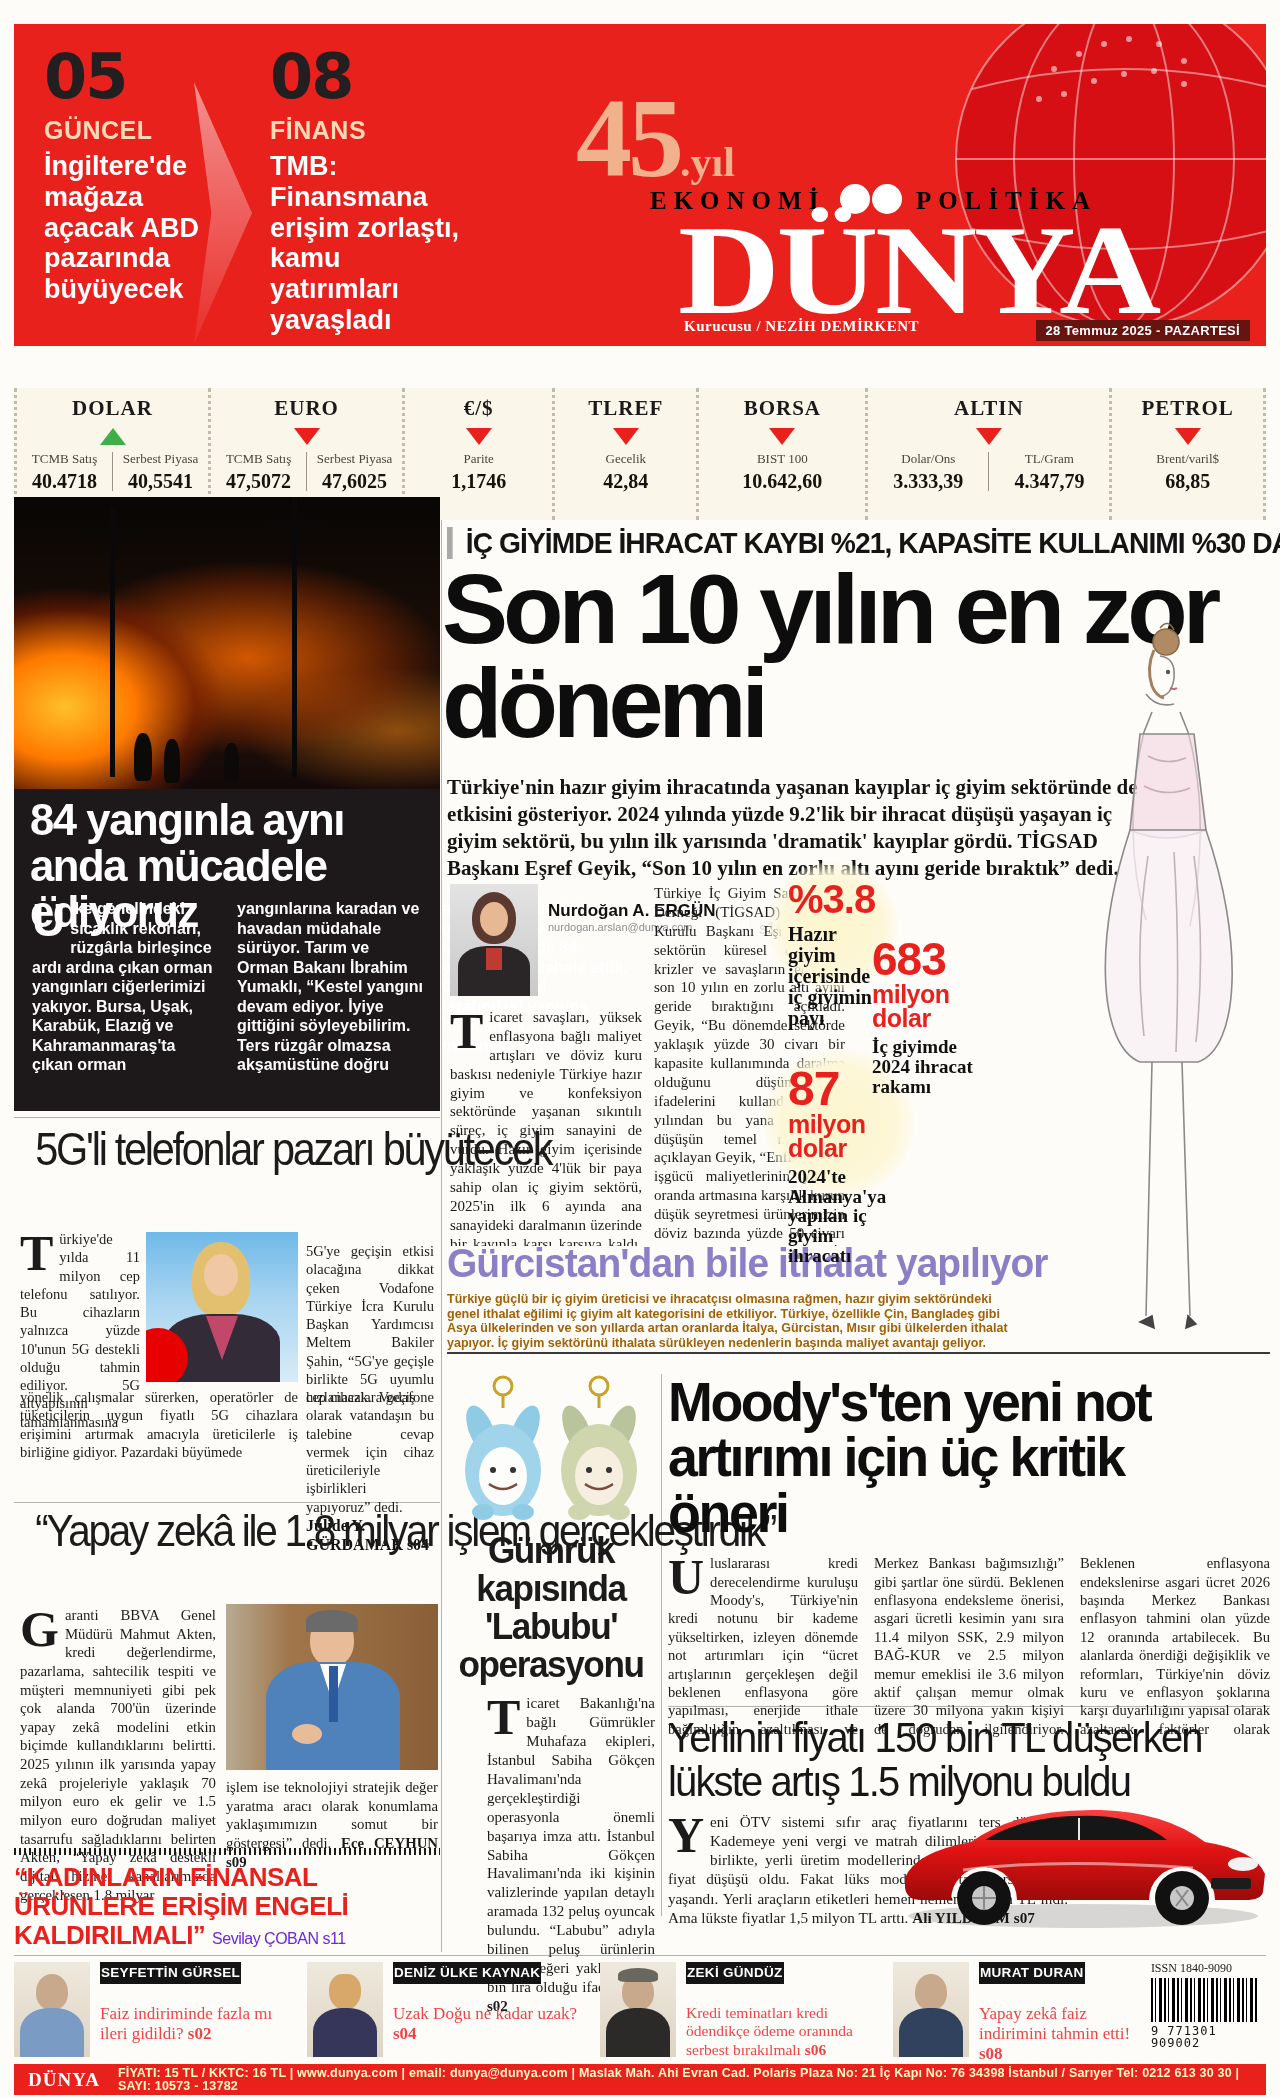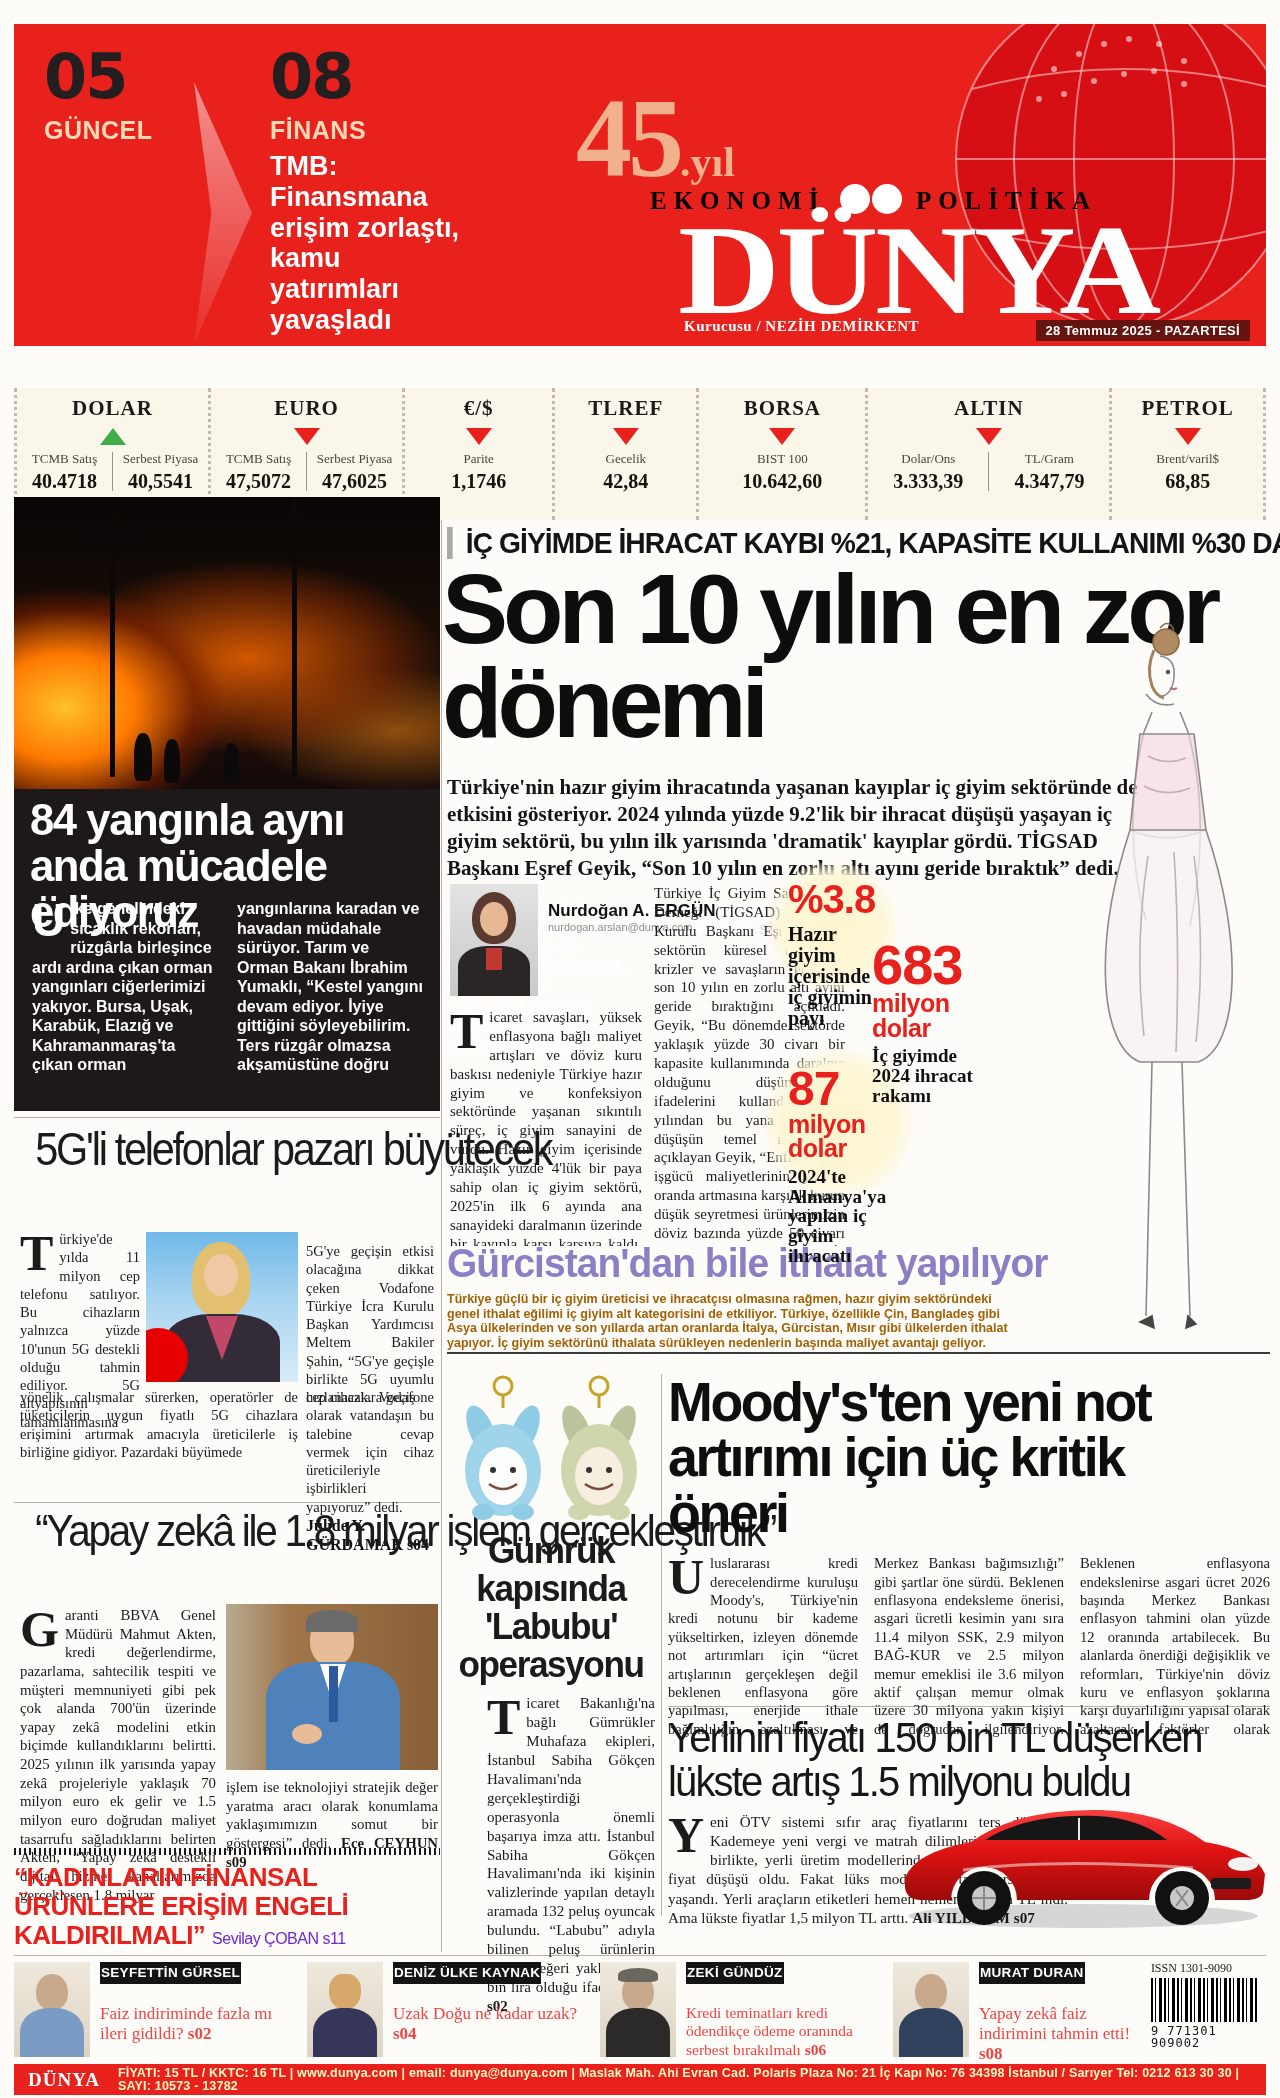--- a/index.html
+++ b/index.html
@@ -163,20 +163,21 @@
           <circle cx="240" cy="122" r="3"></circle>
         <circle cx="270" cy="112" r="3"></circle>
           <circle cx="125" cy="150" r="3"></circle>
           <circle cx="270" cy="135" r="3"></circle>
       </g>
     </svg>
 
     <div class="abs teaser" style="left:30px;top:22px;width:168px">
       <div class="t-page">05</div>
       <div class="t-sec">GÜNCEL</div>
+      <div class="t-txt">İngiltere'de mağaza açacak ABD pazarında büyüyecek</div>
     </div>
 
     <div id="chev" class="abs"></div>
 
     <div class="abs teaser" style="left:256px;top:22px;width:200px">
       <div class="t-page">08</div>
       <div class="t-sec">FİNANS</div>
       <div class="t-txt">TMB: Finansmana erişim zorlaştı, kamu yatırımları yavaşladı</div>
     </div>
 
@@ -317,21 +318,21 @@
   </div>
 
   <div class="abs blob" style="left:768px;top:862px;width:130px;height:130px"></div>
   <div class="abs blob" style="left:764px;top:1048px;width:150px;height:150px"></div>
 
   <div class="abs" style="left:788px;top:880px;width:100px;z-index:2">
     <div class="statv">%3.8</div>
     <div class="statc" style="font-size:20px">Hazır giyim içerisinde iç giyimin payı</div>
   </div>
   <div class="abs" style="left:872px;top:938px;width:120px;z-index:2">
-    <div class="statv" style="font-size:56px">683</div>
+    <div class="statv" style="font-size:46px">683</div>
     <div class="statu">milyon dolar</div>
     <div class="statc">İç giyimde 2024 ihracat rakamı</div>
   </div>
   <div class="abs" style="left:788px;top:1066px;width:112px;z-index:2">
     <div class="statv" style="font-size:48px">87</div>
     <div class="statu">milyon dolar</div>
     <div class="statc">2024'te Almanya'ya yapılan iç giyim ihracatı</div>
   </div>
 
   <svg id="sketch" class="abs" width="228" height="742" viewBox="0 0 228 742">
@@ -524,21 +525,21 @@
       <div class="colphoto">
           <div class="head"></div>
           <div class="shoul" style="background:#31425e"></div>
         </div>
       <div class="colinfo">
         <span class="coltag">MURAT DURAN</span>
         <div class="coltxt"><span>Yapay zekâ faiz indirimini tahmin etti!</span> <b>s08</b></div>
       </div>
     </div>
     <div id="issn">
-      <div id="issn-l">ISSN 1301-9090</div>
+      <div id="issn-l">ISSN 1840-9090</div>
       <div id="barcode"></div>
       <div id="issn-d">9 771301 909002</div>
     </div>
   </div>
 
   <div id="footer" class="abs">
     <span id="f-brand">DÜNYA</span>
     <span id="f-info">FİYATI: 15 TL / KKTC: 16 TL  |  www.dunya.com  |  email: dunya@dunya.com  |  Maslak Mah. Ahi Evran Cad. Polaris Plaza No: 21 İç Kapı No: 76 34398 İstanbul / Sarıyer Tel: 0212 613 30 30  |  SAYI: 10573 - 13782</span>
   </div>
 

